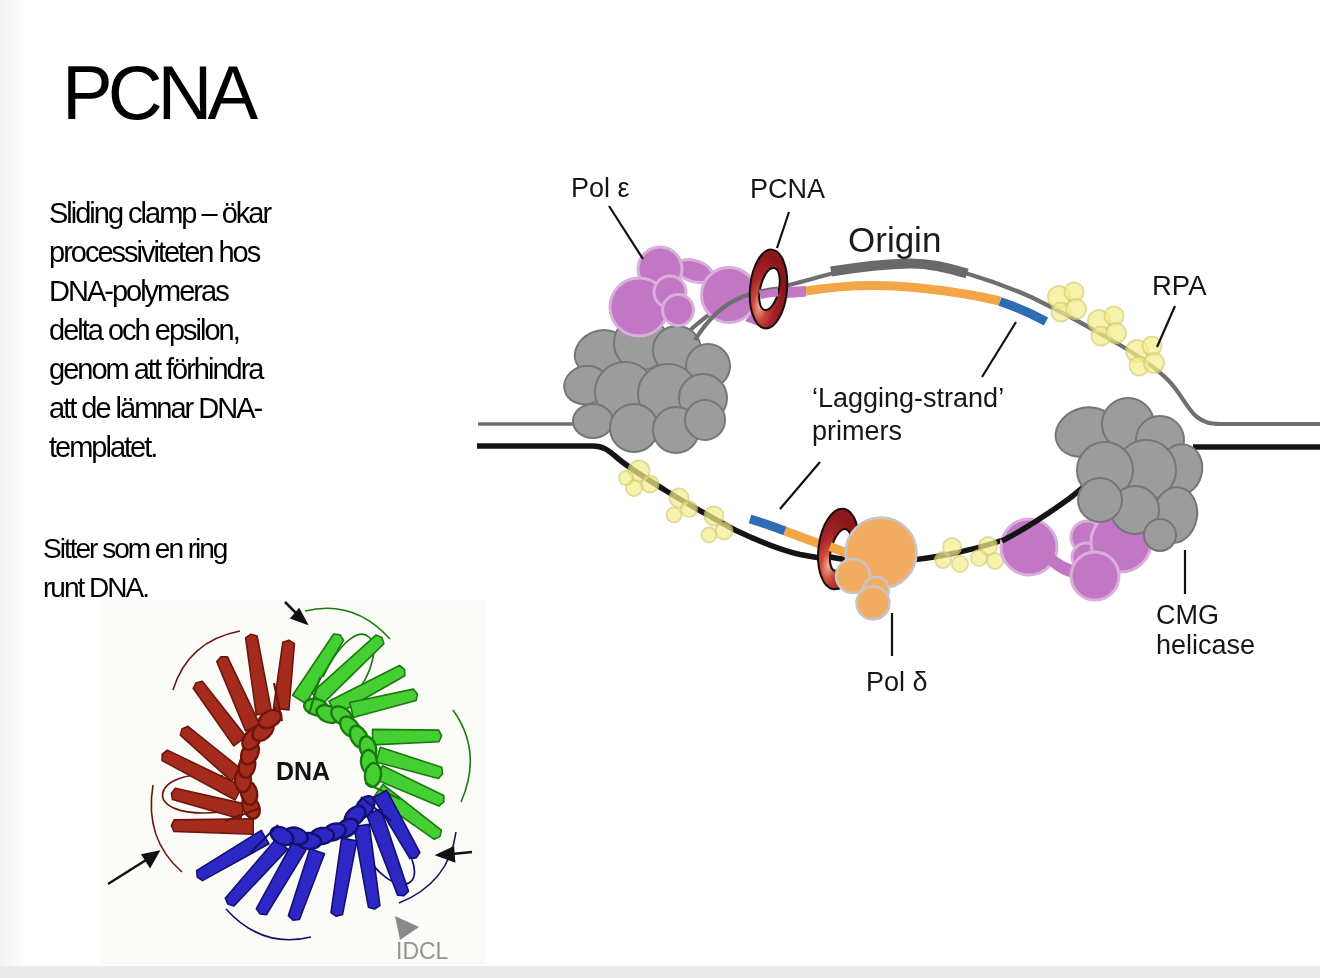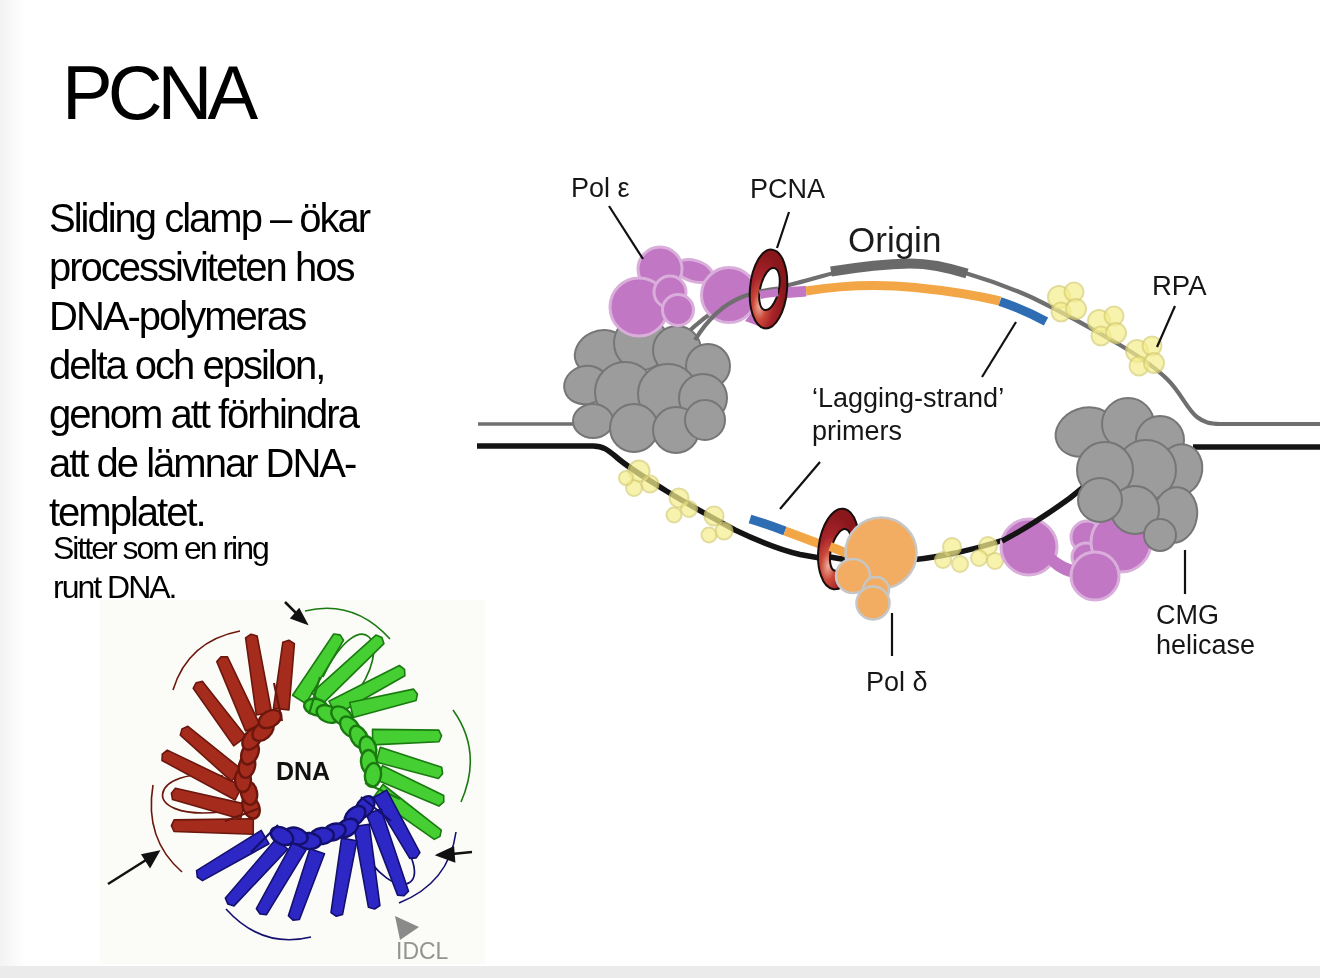--- a/index.html
+++ b/index.html
@@ -1,19 +1,19 @@
 <!DOCTYPE html>
 <html><head>
 <meta charset="utf-8">
 <style>
   html,body{margin:0;padding:0;width:1320px;height:978px;background:#ffffff;overflow:hidden}
   body{font-family:"Liberation Sans",sans-serif;color:#000;position:relative}
   .title{position:absolute;left:62px;top:49px;font-size:76px;line-height:87px;letter-spacing:-5px}
-  .p1{position:absolute;left:49px;top:194px;font-size:40px;line-height:49px;letter-spacing:-2px}
-  .p2{position:absolute;left:53px;top:529px;font-size:32px;line-height:39px;letter-spacing:-2px}
+  .p1{position:absolute;left:49px;top:194px;font-size:29px;line-height:39px;letter-spacing:-2px}
+  .p2{position:absolute;left:43px;top:529px;font-size:28px;line-height:39px;letter-spacing:-2px}
   .leftstrip{position:absolute;left:0;top:0;width:26px;height:978px;background:linear-gradient(to right,#f3f3f3,#ffffff)}
   .botstrip{position:absolute;left:0;top:966px;width:1320px;height:12px;background:#ebebeb}
 </style>
 </head>
 <body>
 <div class="leftstrip"></div>
 <div class="botstrip"></div>
 <div class="title">PCNA</div>
 <div class="p1">Sliding clamp – ökar<br>processiviteten hos<br>DNA-polymeras<br>delta och epsilon,<br>genom att förhindra<br>att de lämnar DNA-<br>templatet.</div>
 <div class="p2">Sitter som en ring<br>runt DNA.</div>

